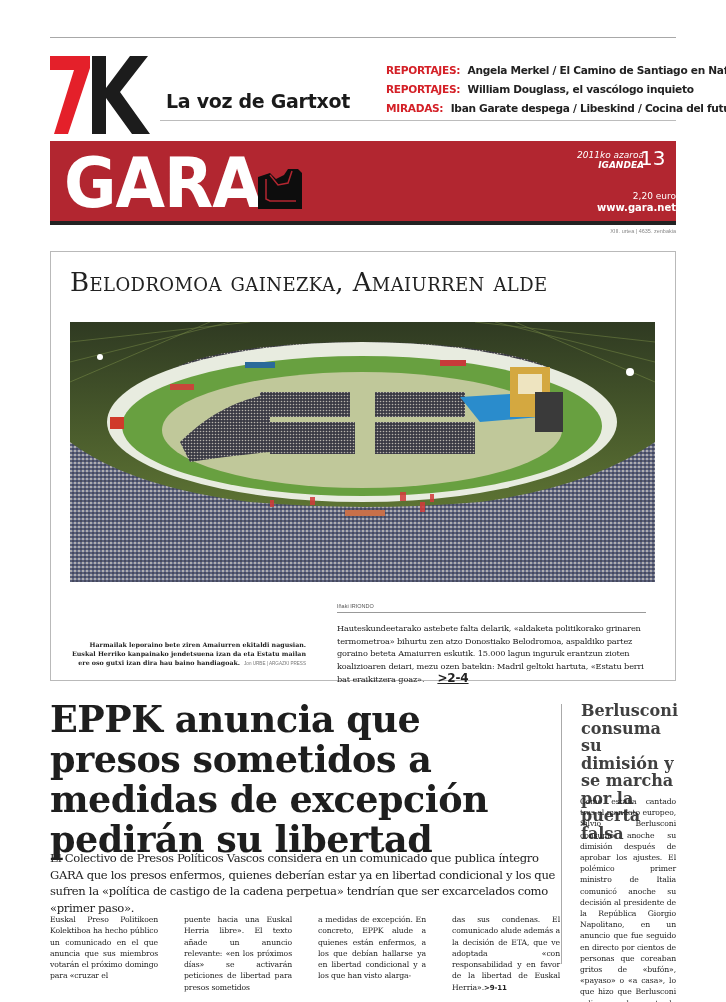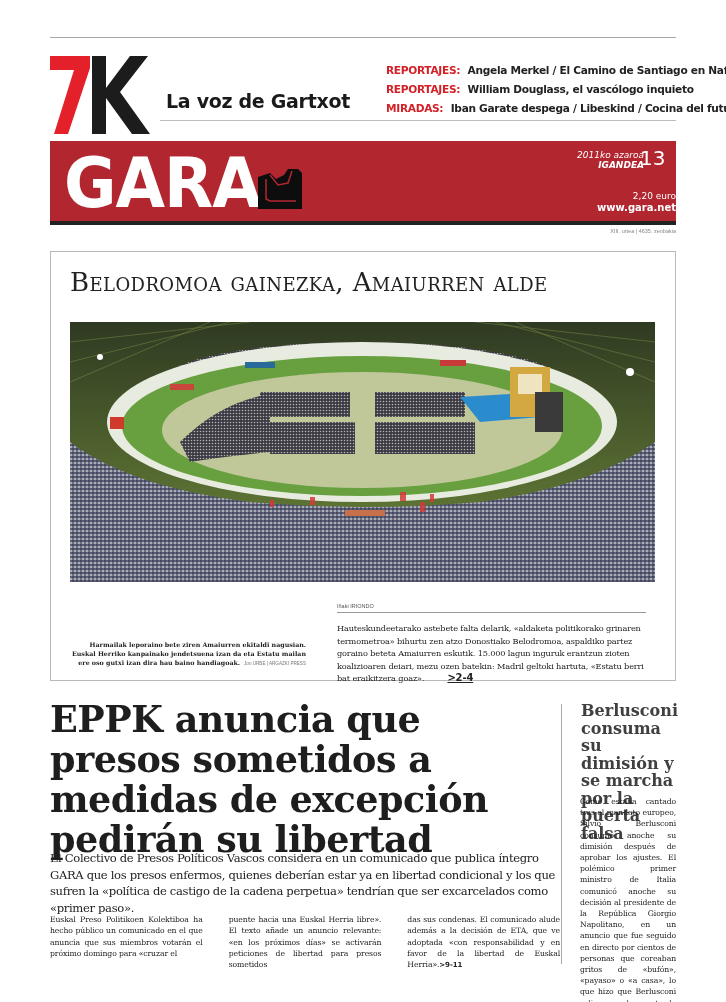--- a/index.html
+++ b/index.html
@@ -31,21 +31,21 @@
   .edition { position: absolute; right: 50px; top: 228px; font-size: 5.5px; color: #888; text-align: right; }
 
   
   .photo-box { position: absolute; left: 50px; top: 251px; width: 626px; height: 430px; border: 1px solid #b9b9b9; }
   .photo-headline { position: absolute; left: 70px; top: 267px; font-family: "DejaVu Serif", serif; font-size: 26px; color: #222; font-variant: small-caps; letter-spacing: 0.4px; white-space: nowrap; }
   .photo { position: absolute; left: 70px; top: 322px; width: 585px; height: 260px; overflow: hidden; }
   .photo-caption { position: absolute; left: 70px; top: 640px; width: 236px; text-align: right; font-family: "DejaVu Serif", serif; font-size: 6.3px; line-height: 9px; font-weight: bold; color: #222; }
   .photo-credit-inline { font-family: "Liberation Sans", sans-serif; font-weight: normal; font-size: 4.6px; color: #777; margin-left: 4px; }
   .author-line { position: absolute; left: 337px; top: 603px; width: 309px; border-bottom: 1px solid #999; font-size: 5.5px; color: #555; padding-bottom: 3px; }
   .photo-lead { position: absolute; left: 337px; top: 622px; width: 315px; font-family: "DejaVu Serif", serif; font-size: 8.2px; line-height: 12.5px; color: #222; letter-spacing: -0.15px; }
-  .ref { font-family: "DejaVu Sans", sans-serif; font-weight: bold; font-size: 10px; margin-left: 23px; text-decoration: underline; }
+  .ref { font-family: "DejaVu Sans", sans-serif; font-weight: bold; font-size: 12px; margin-left: 13px; text-decoration: underline; }
 
   
   .main-headline { position: absolute; left: 50px; top: 700px; width: 510px; font-family: "DejaVu Serif", serif; font-weight: bold; font-size: 36.5px; line-height: 40px; color: #1e1e1e; letter-spacing: -0.5px; }
   .main-lead { position: absolute; left: 50px; top: 850px; width: 510px; font-family: "DejaVu Serif", serif; font-size: 11.6px; line-height: 16.5px; color: #222; letter-spacing: -0.35px; }
   .body-cols { position: absolute; left: 50px; top: 914px; width: 510px; display: flex; gap: 26px; }
   .body-col { flex: 1; font-family: "DejaVu Serif", serif; font-size: 7.7px; line-height: 11.3px; color: #222; text-align: justify; hyphens: auto; letter-spacing: -0.1px; }
 
   .col-divider { position: absolute; left: 561px; top: 704px; width: 1px; height: 260px; background: #aaa; }
 
   
@@ -174,20 +174,21 @@
 <div class="author-line">Iñaki IRIONDO</div>
 <div class="photo-lead">
   <span>Hauteskundeetarako astebete falta delarik, «aldaketa politikorako grinaren termometroa» bihurtu zen atzo Donostiako Belodromoa, aspaldiko partez goraino beteta Amaiurren eskutik. 15.000 lagun inguruk erantzun zioten koalizioaren deiari, mezu ozen batekin: Madril geltoki hartuta, «Estatu berri bat eraikitzera goaz».</span><span class="ref">&gt;2-4</span>
 </div>
 
 <div class="main-headline">EPPK anuncia que presos sometidos a medidas de excepción pedirán su libertad</div>
 <div class="main-lead">El Colectivo de Presos Políticos Vascos considera en un comunicado que publica íntegro GARA que los presos enfermos, quienes deberían estar ya en libertad condicional y los que sufren la «política de castigo de la cadena perpetua» tendrían que ser excarcelados como «primer paso».</div>
 <div class="body-cols">
   <div class="body-col">Euskal Preso Politikoen Kolektiboa ha hecho público un comunicado en el que anuncia que sus miembros votarán el próximo domingo para «cruzar el</div>
   <div class="body-col">puente hacia una Euskal Herria libre». El texto añade un anuncio relevante: «en los próximos días» se activarán peticiones de libertad para presos sometidos</div>
+  <div class="body-col">a medidas de excepción. En concreto, EPPK alude a quienes están enfermos, a los que debían hallarse ya en libertad condicional y a los que han visto alarga-</div>
   <div class="body-col">
     <span>das sus condenas. El comunicado alude además a la decisión de ETA, que ve adoptada «con responsabilidad y en favor de la libertad de Euskal Herria».</span><b style="font-family:'DejaVu Sans',sans-serif;font-size:7px;">&gt;9-11</b>
   </div>
 </div>
 
 <div class="col-divider"></div>
 
 <div class="side-headline">Berlusconi consuma su dimisión y se marcha por la puerta falsa</div>
 <div class="side-body">
   <span>Como estaba cantado tras el mandato europeo, Silvio Berlusconi consumó anoche su dimisión después de aprobar los ajustes. El polémico primer ministro de Italia comunicó anoche su decisión al presidente de la República Giorgio Napolitano, en un anuncio que fue seguido en directo por cientos de personas que coreaban gritos de «bufón», «payaso» o «a casa», lo que hizo que Berlusconi saliera por la puerta de atrás.</span>

